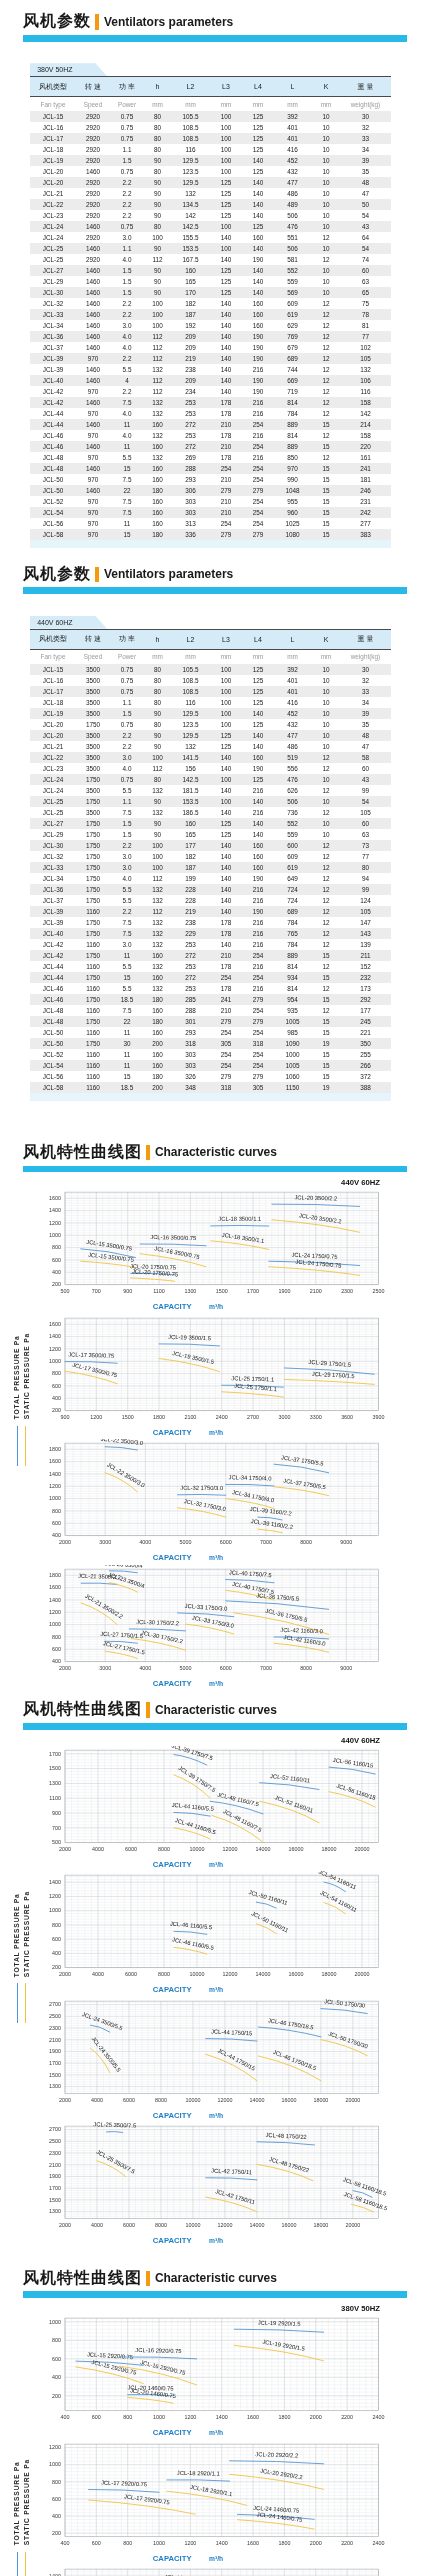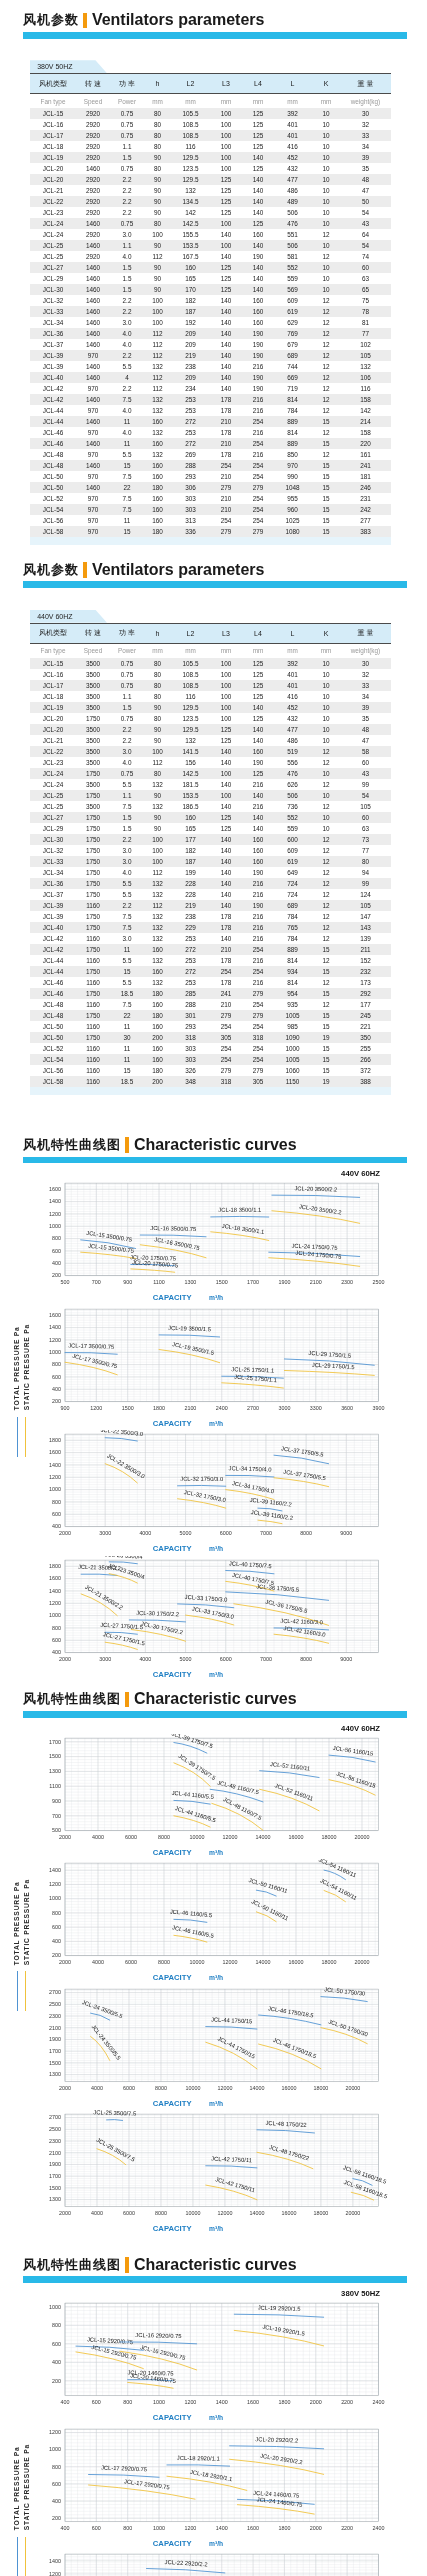--- a/index.html
+++ b/index.html
@@ -1,23 +1,23 @@
 <!DOCTYPE html>
 <html style="font-size:8.2px"><head>
 <meta charset="utf-8">
 <style>
   html,body{margin:0;padding:0;background:#fff;}
   body{font-family:"Liberation Sans",sans-serif;color:#1a1a1a;}
   .page{position:relative;width:428px;margin:0;background:#fff;padding-top:11.3px;}
   
   .sec-head{margin-left:23px;width:384px;}
   .sec-head .hrow{display:flex;align-items:center;}
-  .zh{font-family:Liberation Serif, serif;font-weight:bold;font-size:13px;letter-spacing:1px;}
+  .zh{font-family:Liberation Serif, serif;font-weight:bold;font-size:16px;letter-spacing:1px;}
   .hbar{width:3.6px;height:15.5px;background:#f49a0d;margin:0 5.2px 0 4.1px;}
-  .en{font-size:16px;font-weight:bold;letter-spacing:0px;}
+  .en{font-size:12px;font-weight:bold;letter-spacing:0px;}
   .band{height:6.7px;background:#29b9e8;margin-top:2.6px;}
   
   .vtag{width:355px;margin:6.2px 0 1px 25px;text-align:right;font-weight:bold;font-size:7.7px;color:#111;}
   
   .tblwrap{margin-left:30px;width:361px;}
   .ttab{width:77px;height:13px;line-height:13px;background:#d5ecf8;clip-path:polygon(0 0,85% 0,100% 100%,0 100%);padding-left:7.2px;font-size:7px;color:#222;box-sizing:border-box;}
   .grid{display:grid;grid-template-columns:46px 34px 34px 27px 39px 32px 32px 37px 30px 49px;align-items:center;text-align:center;}
   .thead-zh{background:#d5ecf8;border-top:1px solid #4a4a4a;border-bottom:1px solid #4a4a4a;height:19px;font-size:7px;}
   .thead-en{height:14px;color:#9a9a9a;font-size:6.4px;background:#fff;}
   .trow{height:11px;font-size:6.4px;color:#222;}

